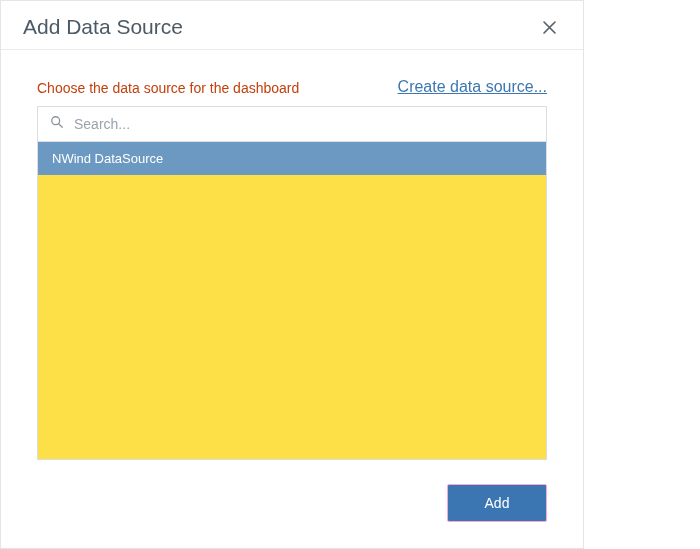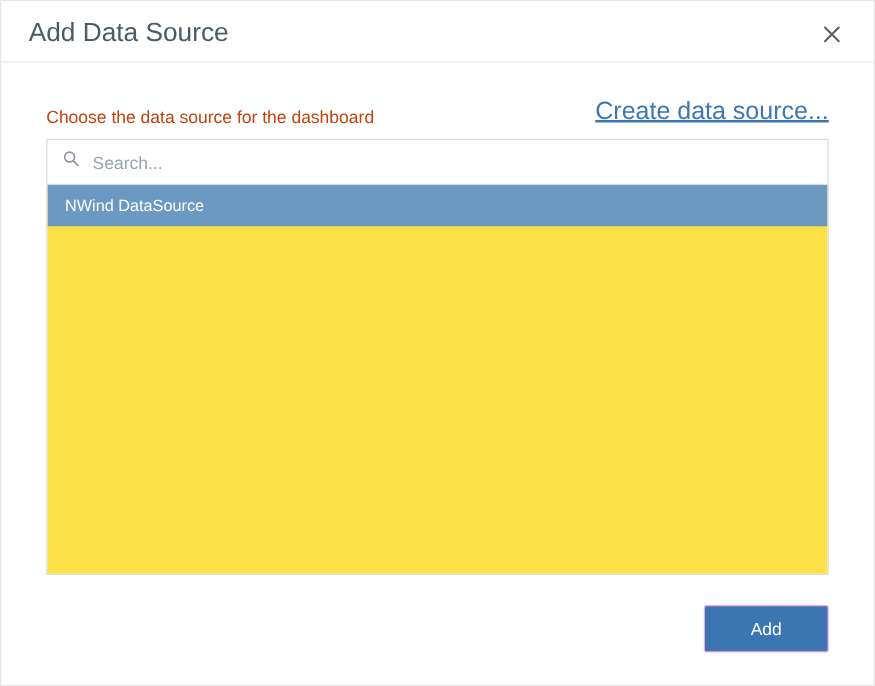--- a/index.html
+++ b/index.html
@@ -3,21 +3,21 @@
 <meta charset="utf-8">
 <style>
   * { box-sizing: border-box; }
   html, body {
     margin: 0; padding: 0;
     font-family: "Segoe UI", Tahoma, sans-serif;
     background: #fff;
     color: #333;
   }
   .dialog {
-    width: 700px;
+    width: 584px;
     height: 549px;
     border: 1px solid #e5e5e5;
     position: relative;
     display: flex;
     flex-direction: column;
   }
   .dialog-header {
     display: flex;
     align-items: center;
     justify-content: space-between;
@@ -46,21 +46,21 @@
     display: flex;
     justify-content: space-between;
     align-items: flex-end;
     margin-bottom: 10px;
   }
   .instruction {
     font-size: 14px;
     color: #c2410c;
   }
   .create-link {
-    font-size: 20px;
+    font-size: 16px;
     color: #3c77b2;
     text-decoration: underline;
     cursor: pointer;
   }
   .listbox {
     border: 1px solid #d9dde1;
     flex: 1;
     display: flex;
     flex-direction: column;
     min-height: 0;

